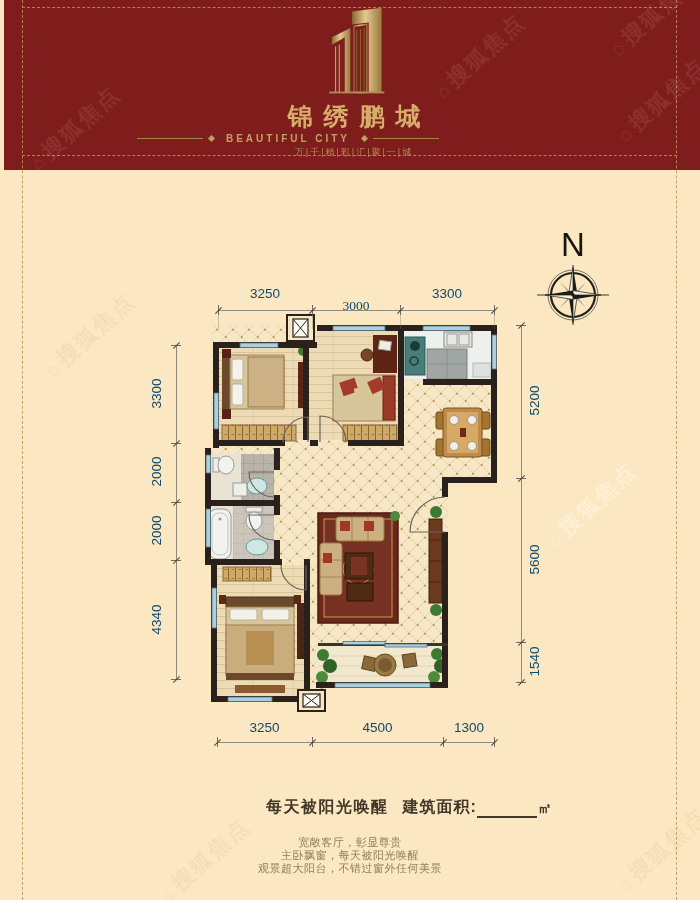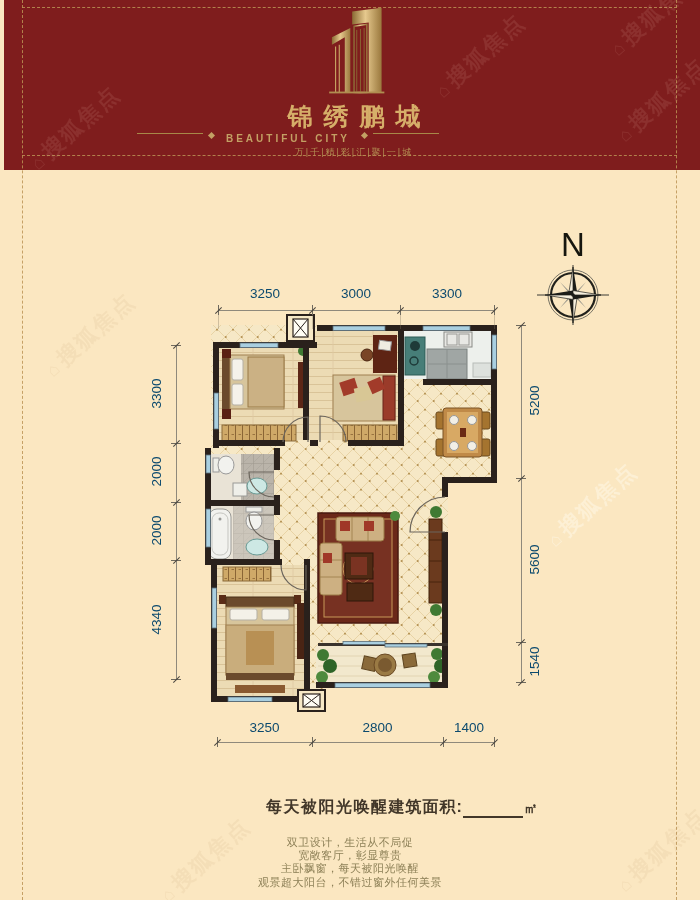--- a/index.html
+++ b/index.html
@@ -4,21 +4,21 @@
 <style>
   html,body{margin:0;padding:0;}
   .page{position:relative;width:700px;height:900px;background:#fbe7c1;overflow:hidden;
         font-family:"Liberation Sans",sans-serif;}
   
   .header{position:absolute;left:4px;top:0;width:700px;height:170px;background:#7f1d1d;}
   .logo{position:absolute;left:290px;top:6px;width:120px;height:92px;}
   .brand-title{position:absolute;left:0;top:100px;width:700px;text-align:center;
     font-family:"Liberation Serif",serif;font-size:25px;font-weight:bold;color:#d6ae69;
     letter-spacing:11px;text-indent:11px;}
-  .brand-sub{position:absolute;left:0;top:133px;width:568px;display:flex;
+  .brand-sub{position:absolute;left:0;top:133px;width:568px;display:flex;align-items:center;
     justify-content:center;color:#c3a064;}
   .brand-sub .rule{width:66px;height:1px;background:#a78848;}
   .brand-sub .diam{width:5px;height:5px;background:#c3a064;transform:rotate(45deg);margin:0 6px;}
   .brand-sub .st{font-size:10px;font-weight:bold;letter-spacing:3px;margin:0 6px;}
   .brand-tag{position:absolute;left:0;top:146px;width:700px;text-align:center;
     font-size:9px;color:#b28d52;letter-spacing:2px;}
   
   .dash-v{position:absolute;top:0;bottom:0;width:0;border-left:1px dashed rgba(187,147,85,.85);}
   .dash-h{position:absolute;left:22px;right:23px;height:0;border-top:1px dashed rgba(187,147,85,.85);}
   
@@ -41,21 +41,21 @@
   .slash{position:absolute;width:9px;height:1px;background:#4a463f;transform:rotate(-45deg);}
   .lbl{position:absolute;text-align:center;}
   .lbl-rot{transform:rotate(-90deg);}
   .ext{position:absolute;background:rgba(125,115,95,.35);}
   
   .unit-name{position:absolute;left:158px;top:774px;font-family:"Liberation Serif",serif;
     font-style:italic;font-weight:bold;font-size:58px;line-height:1;color:#6e2128;}
   .unit-row{position:absolute;left:266px;top:797px;display:flex;align-items:flex-end;
     color:#423729;font-weight:bold;}
   .unit-layout{font-size:16px;letter-spacing:1.5px;}
-  .unit-arealbl{font-size:16px;letter-spacing:1px;}
+  .unit-arealbl{font-size:16px;letter-spacing:1px;margin-left:14px;}
   .unit-blank{display:inline-block;width:60px;height:13px;border-bottom:2px solid #423729;}
   .unit-sq{font-size:14px;margin-left:1px;}
   .features{position:absolute;left:0;top:836px;width:700px;text-align:center;
     font-size:11px;line-height:13.2px;color:#8e8158;letter-spacing:.5px;}
 </style>
 </head>
 <body>
 
 <div class="page">
 
@@ -370,37 +370,37 @@
       <div class="slash" style="left:90px;top:26px;"></div>
     <div class="tick-v" style="left:182px;top:21px;"></div>
       <div class="slash" style="left:178px;top:26px;"></div>
     <div class="tick-v" style="left:276px;top:21px;"></div>
       <div class="slash" style="left:272px;top:26px;"></div>
     <div class="ext" style="left:0;top:31px;width:1px;height:14px;"></div>
     <div class="ext" style="left:94px;top:31px;width:1px;height:14px;"></div>
     <div class="ext" style="left:182px;top:31px;width:1px;height:14px;"></div>
     <div class="ext" style="left:276px;top:31px;width:1px;height:14px;"></div>
     <div class="lbl" style="left:0;top:2px;width:94px;">3250</div>
-    <div class="lbl" style="left:94px;top:2px;width:88px;">3000</div>
+    <div class="lbl" style="left:94px;top:14px;width:88px;font-family:Liberation Serif, serif;">3000</div>
     <div class="lbl" style="left:182px;top:2px;width:94px;">3300</div>
   </div>
 
   <div class="dim" style="left:217px;top:716px;width:278px;height:32px;">
     <div class="dimline-h" style="left:0;right:0;top:26px;"></div>
     <div class="tick-v" style="left:0;top:21px;"></div>
       <div class="slash" style="left:-4px;top:26px;"></div>
     <div class="tick-v" style="left:95px;top:21px;"></div>
       <div class="slash" style="left:91px;top:26px;"></div>
     <div class="tick-v" style="left:226px;top:21px;"></div>
       <div class="slash" style="left:222px;top:26px;"></div>
     <div class="tick-v" style="left:277px;top:21px;"></div>
       <div class="slash" style="left:273px;top:26px;"></div>
     <div class="lbl" style="left:0;top:4px;width:95px;">3250</div>
-    <div class="lbl" style="left:95px;top:4px;width:131px;">2800</div>
-    <div class="lbl" style="left:226px;top:4px;width:52px;">1400</div>
+    <div class="lbl" style="left:95px;top:4px;width:131px;">4500</div>
+    <div class="lbl" style="left:226px;top:4px;width:52px;">1300</div>
   </div>
 
   <div class="dim" style="left:148px;top:345px;width:30px;height:335px;">
     <div class="dimline-v" style="left:28px;top:0;bottom:0;"></div>
     <div class="tick-h" style="left:23px;top:0;"></div>
       <div class="slash" style="left:24px;top:0;"></div>
     <div class="tick-h" style="left:23px;top:98px;"></div>
       <div class="slash" style="left:24px;top:98px;"></div>
     <div class="tick-h" style="left:23px;top:157px;"></div>
       <div class="slash" style="left:24px;top:157px;"></div>
@@ -429,19 +429,18 @@
     <div class="lbl lbl-rot" style="left:-7px;top:329px;width:41px;">1540</div>
   </div>
 
   <div class="unit-row">
     <span class="unit-layout">每天被阳光唤醒</span>
     <span class="unit-arealbl">建筑面积:</span>
     <span class="unit-blank"></span>
     <span class="unit-sq">㎡</span>
   </div>
   <div class="features">
-    <div>双卫设计，生活从不局促</div>
     <div>宽敞客厅，彰显尊贵</div>
     <div>主卧飘窗，每天被阳光唤醒</div>
     <div>观景超大阳台，不错过窗外任何美景</div>
   </div>
 
 </div>
 
 </body></html>

